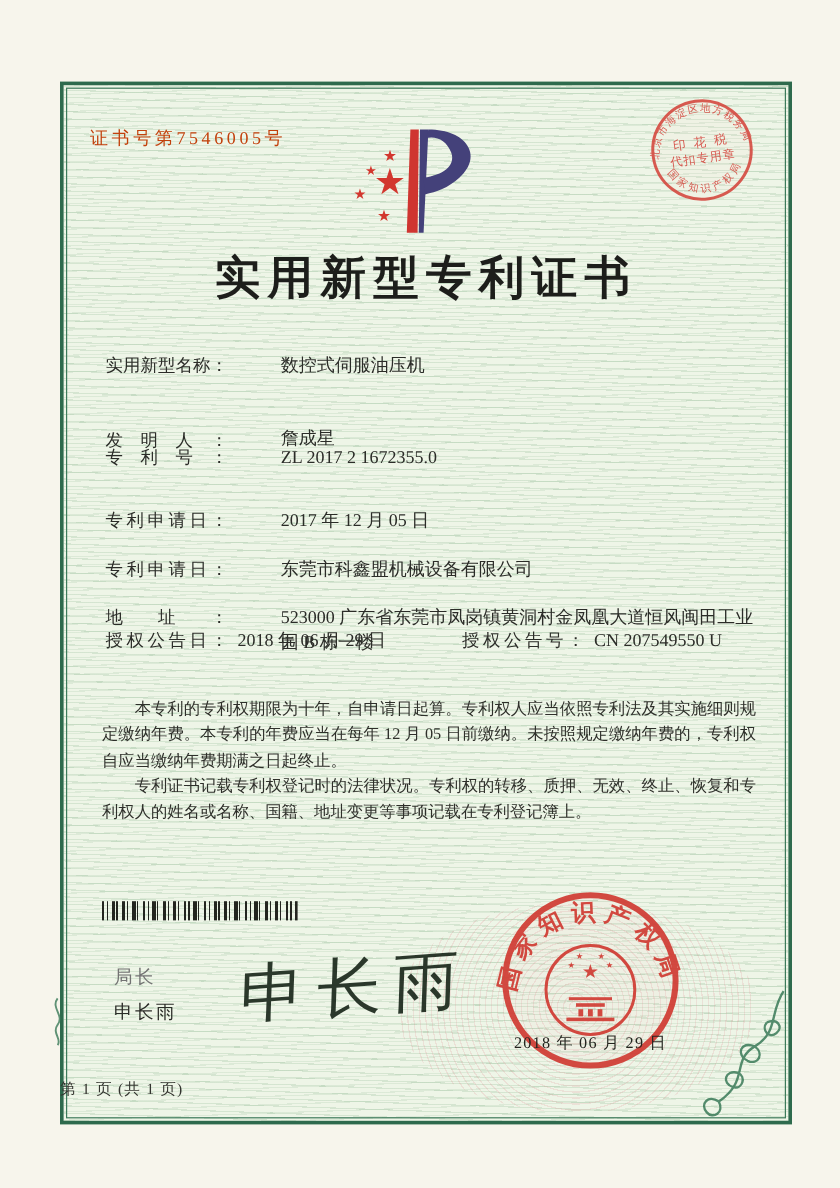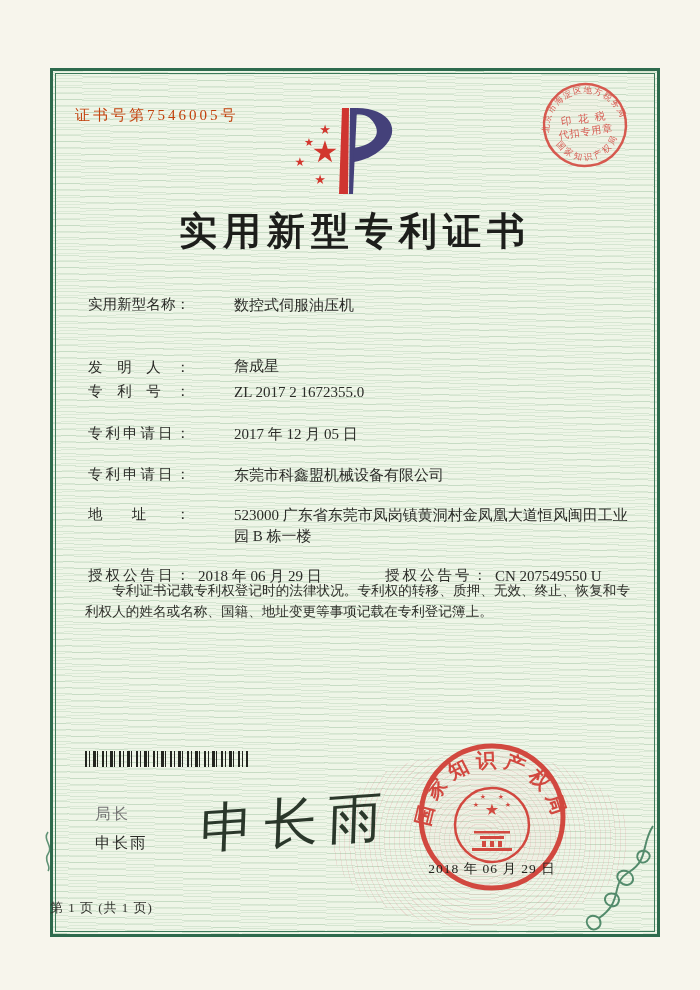--- a/index.html
+++ b/index.html
@@ -138,49 +138,50 @@
 
   <div class="fields">
     <div class="frow" style="top:295px;">
       <span class="flabel">实用新型名称：</span>
       <span class="fvalue">数控式伺服油压机</span>
     </div>
     <div class="frow" style="top:356px;align-items:flex-end;">
       <span class="flabel">发明人：</span>
       <span class="fvalue">詹成星</span>
     </div>
-    <div class="frow" style="top:382px;">
+    <div class="frow" style="top:372px;">
       <span class="flabel">专利号：</span>
       <span class="fvalue">ZL 2017 2 1672355.0</span>
     </div>
     <div class="frow" style="top:424px;">
       <span class="flabel">专利申请日：</span>
       <span class="fvalue">2017 年 12 月 05 日</span>
     </div>
     <div class="frow" style="top:465px;">
       <span class="flabel">专利申请日：</span>
       <span class="fvalue">东莞市科鑫盟机械设备有限公司</span>
     </div>
     <div class="frow" style="top:505px;">
       <span class="flabel">地址：</span>
       <span class="fvalue">523000 广东省东莞市凤岗镇黄洞村金凤凰大道恒风闽田工业园 B 栋一楼</span>
     </div>
-    <div class="frow" style="top:566px;align-items:center;">
+    <div class="frow" style="top:524px;align-items:center;">
       <div class="fgroup">
         <span class="flabel">授权公告日：</span>
         <span class="fvalue">2018 年 06 月 29 日</span>
       </div>
       <div class="fgroup second">
         <span class="flabel">授权公告号：</span>
         <span class="fvalue">CN 207549550 U</span>
       </div>
     </div>
   </div>
 
   <div class="body-text">
+    <p>本专利的专利权期限为十年，自申请日起算。专利权人应当依照专利法及其实施细则规定缴纳年费。本专利的年费应当在每年 12 月 05 日前缴纳。未按照规定缴纳年费的，专利权自应当缴纳年费期满之日起终止。</p>
     <p>专利证书记载专利权登记时的法律状况。专利权的转移、质押、无效、终止、恢复和专利权人的姓名或名称、国籍、地址变更等事项记载在专利登记簿上。</p>
   </div>
 
   <div class="barcode"></div>
 
   <div class="rosette"></div>
 
   <div class="signer-role">局长</div>
   <div class="signer-name">申长雨</div>
   <div class="signature">申长雨</div>

